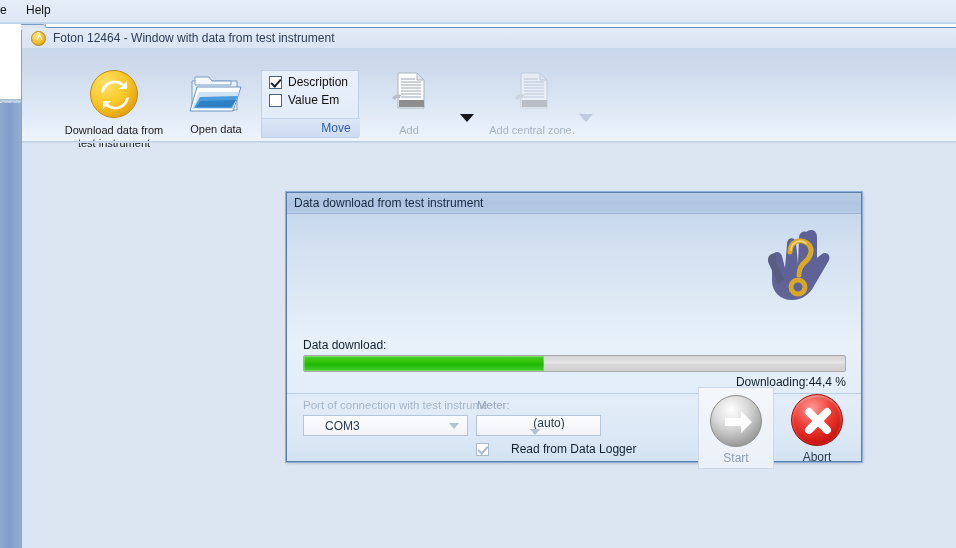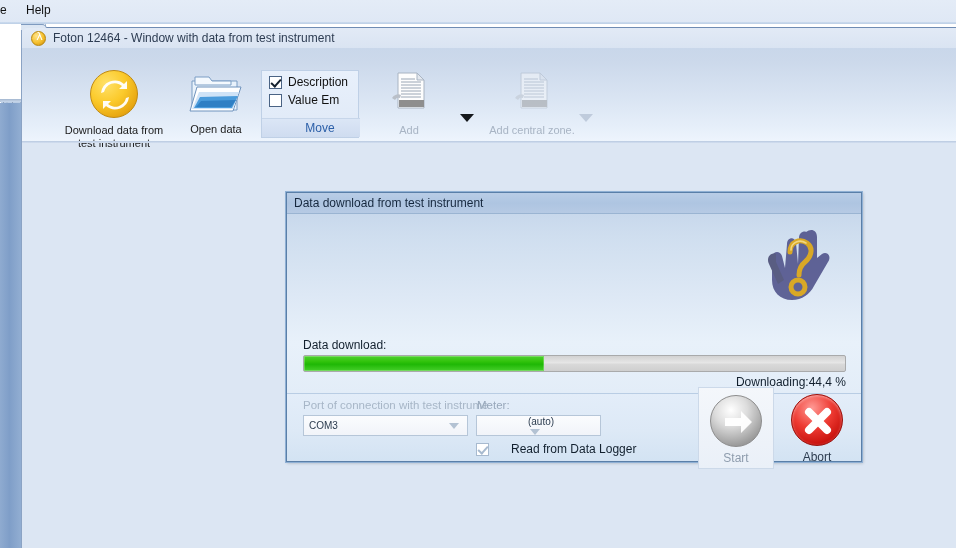--- a/index.html
+++ b/index.html
@@ -178,21 +178,21 @@
     width: 13px; height: 13px; background: #ffffff;
     border: 1px solid #4a6384; position: relative; flex: 0 0 auto;
   }
   .chk-box.checked::after {
     content: ""; position: absolute; left: 3px; top: 0px;
     width: 4px; height: 8px; border: solid #14202e;
     border-width: 0 2px 2px 0; transform: rotate(42deg);
   }
   .chk-label { font-size: 12px; color: #111111; white-space: nowrap; }
   .chk-group-title {
-    position: absolute; left: 0; bottom: 2px; width: 116px;
+    position: absolute; left: 16px; bottom: 2px; width: 116px;
     font-size: 12px; color: #2b5fa8; text-align: center;
   }
   .chk-group-titlebar {
     position: absolute; left: 0; bottom: 0; width: 98px; height: 19px;
     background: linear-gradient(to bottom,#dbe6f6,#cfdcf0);
     border-top: 1px solid #c7d6ea;
   }
 
   
   .dialog {
@@ -256,21 +256,21 @@
   #lbl-port { left: 16px; top: 5px; }
   #lbl-meter { left: 190px; top: 5px; color: #98a8bb; }
 
   .combo {
     position: absolute; height: 21px;
     background: linear-gradient(to bottom,#fbfcfe,#f1f4f9);
     border: 1px solid #b6c6d8;
     display: flex; align-items: center;
   }
   .combo .cval {
-    font-size: 10px; color: #2b3b4e; padding-left: 5px; flex: 1;
+    font-size: 12px; color: #2b3b4e; padding-left: 21px; flex: 1;
     white-space: nowrap; overflow: hidden;
   }
   .combo .carrow {
     width: 0; height: 0; margin-right: 8px;
     border-left: 5px solid transparent; border-right: 5px solid transparent;
     border-top: 6px solid #b3c2d3;
   }
   #combo-port { left: 16px; top: 21px; width: 165px; }
   #combo-meter { left: 189px; top: 21px; width: 125px; flex-direction: column; }
 

